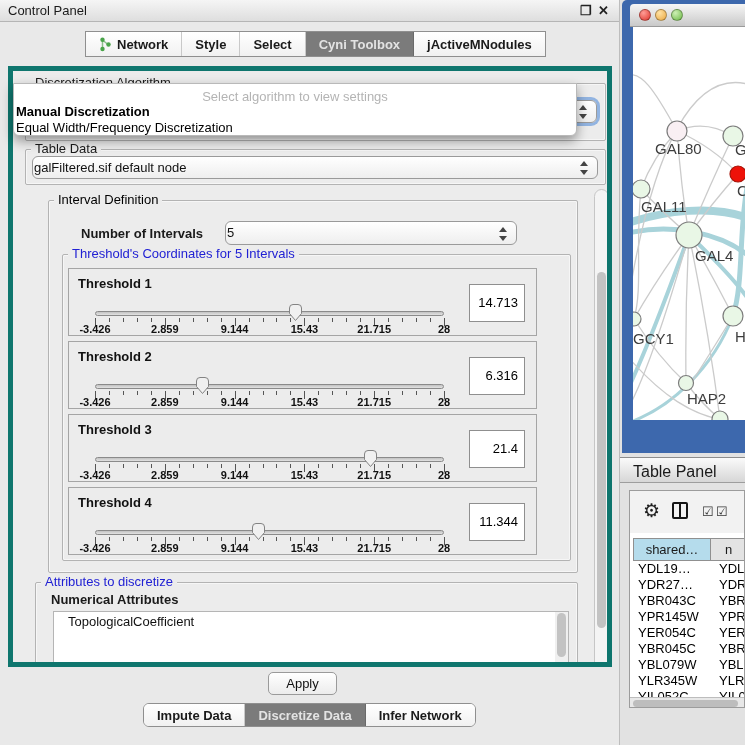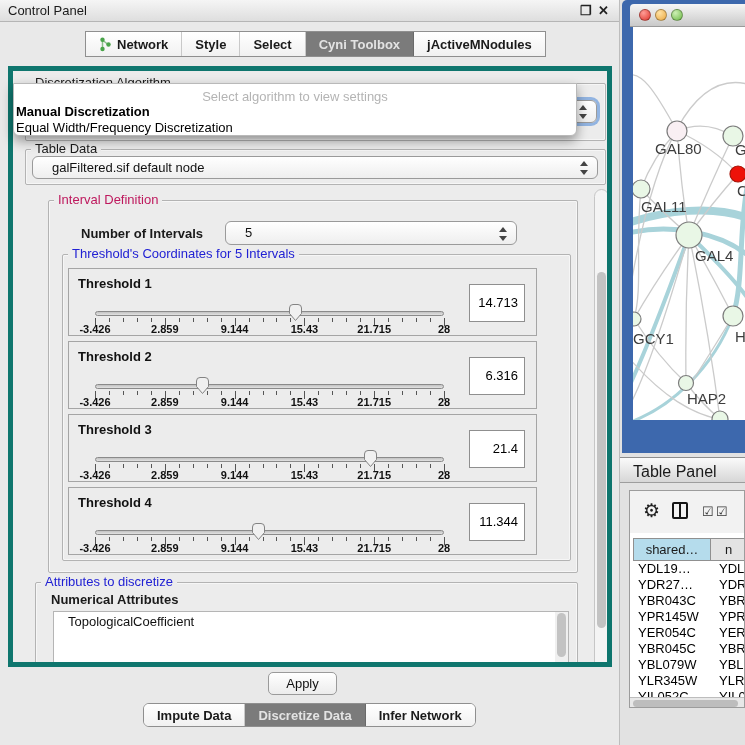--- a/index.html
+++ b/index.html
@@ -16,24 +16,24 @@
   .tabbar{position:absolute;left:85px;top:31px;height:26px;display:flex;background:#fff;border:1px solid #8f8f8f;border-radius:0;overflow:hidden;}
   .tab{display:flex;align-items:center;gap:5px;padding:0 13px;font-size:13px;font-weight:bold;color:#1a1a1a;background:linear-gradient(#ffffff,#f1f1f1);border-right:1px solid #c9c9c9;}
   .tab:last-child{border-right:none;}
   .tab.sel{background:#7b7b7b;color:#e3e3e3;border-right:1px solid #6a6a6a;}
 
   .scrollpane{position:absolute;left:8px;top:66px;width:604px;height:601px;background:#ececec;border:5px solid #0f766e;overflow:hidden;}
 
   .groupbox{position:absolute;border:1px solid #b3b3b3;border-radius:2px;box-shadow:inset 0 0 0 1px rgba(255,255,255,.55);}
   .grouptitle{position:absolute;font-size:13px;background:#ececec;padding:0 4px;white-space:nowrap;}
   .gt-black{color:#1a1a1a;}
-  .gt-green{color:#be185d;}
+  .gt-green{color:#000000;}
   .gt-blue{color:#2121d4;}
 
-  .combo{position:absolute;height:23px;background:linear-gradient(#ffffff,#eeeeee);border:1px solid #9a9a9a;border-radius:6px;font-size:13px;color:#111;line-height:21px;padding:0 24px 0 19px;white-space:nowrap;overflow:hidden;}
+  .combo{position:absolute;height:23px;background:linear-gradient(#ffffff,#eeeeee);border:1px solid #9a9a9a;border-radius:6px;font-size:13px;color:#111;line-height:21px;padding:0 24px 0 1px;white-space:nowrap;overflow:hidden;}
   .stepper{position:absolute;right:8px;top:4px;width:9px;height:14px;}
   .stepper i{position:absolute;left:0;width:0;height:0;border-left:4.5px solid transparent;border-right:4.5px solid transparent;}
   .stepper .up{top:0;border-bottom:5px solid #444;}
   .stepper .dn{bottom:0;border-top:5px solid #444;}
   .focusring{box-shadow:0 0 0 3px rgba(98,150,219,.65);}
 
   
   .popup{position:absolute;left:13px;top:83px;width:564px;height:53px;background:#fff;border:1px solid #b9b9b9;border-radius:0 0 6px 6px;box-shadow:0 5px 12px rgba(0,0,0,.38);z-index:50;}
   .popup .ph{position:absolute;left:0;top:5px;width:100%;text-align:center;font-size:13px;color:#b4b4b4;}
   .popup .opt{position:absolute;left:2px;font-size:13px;color:#000;white-space:nowrap;}

